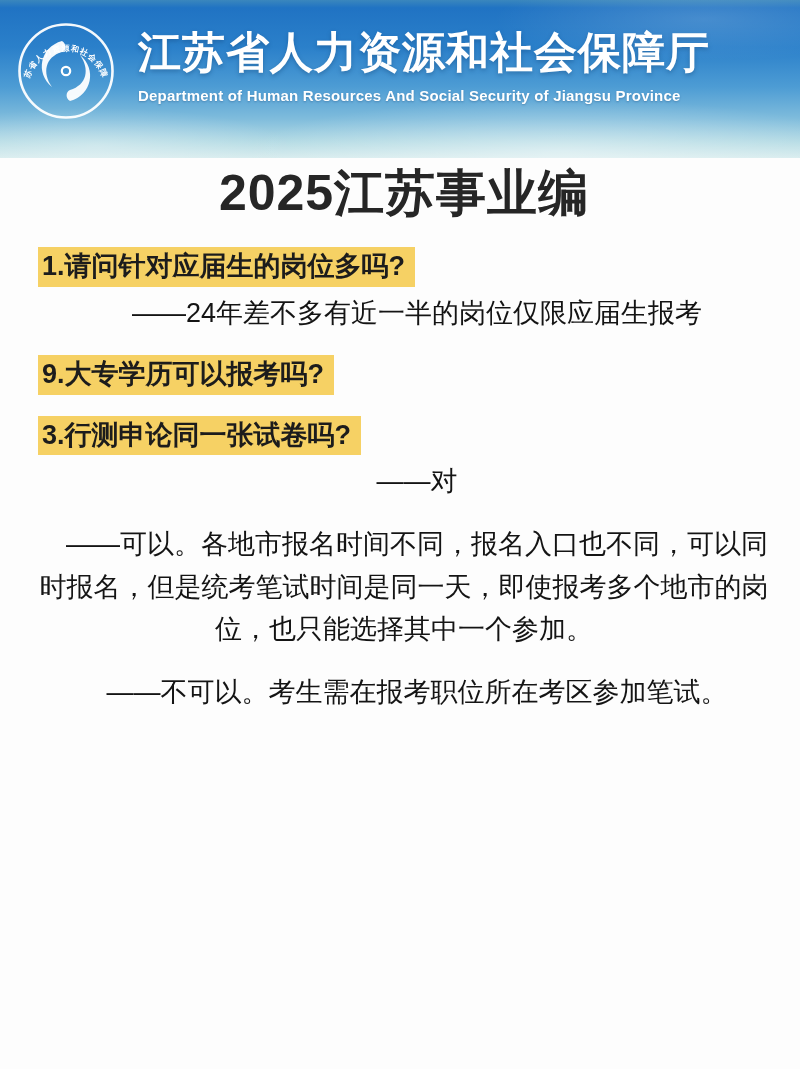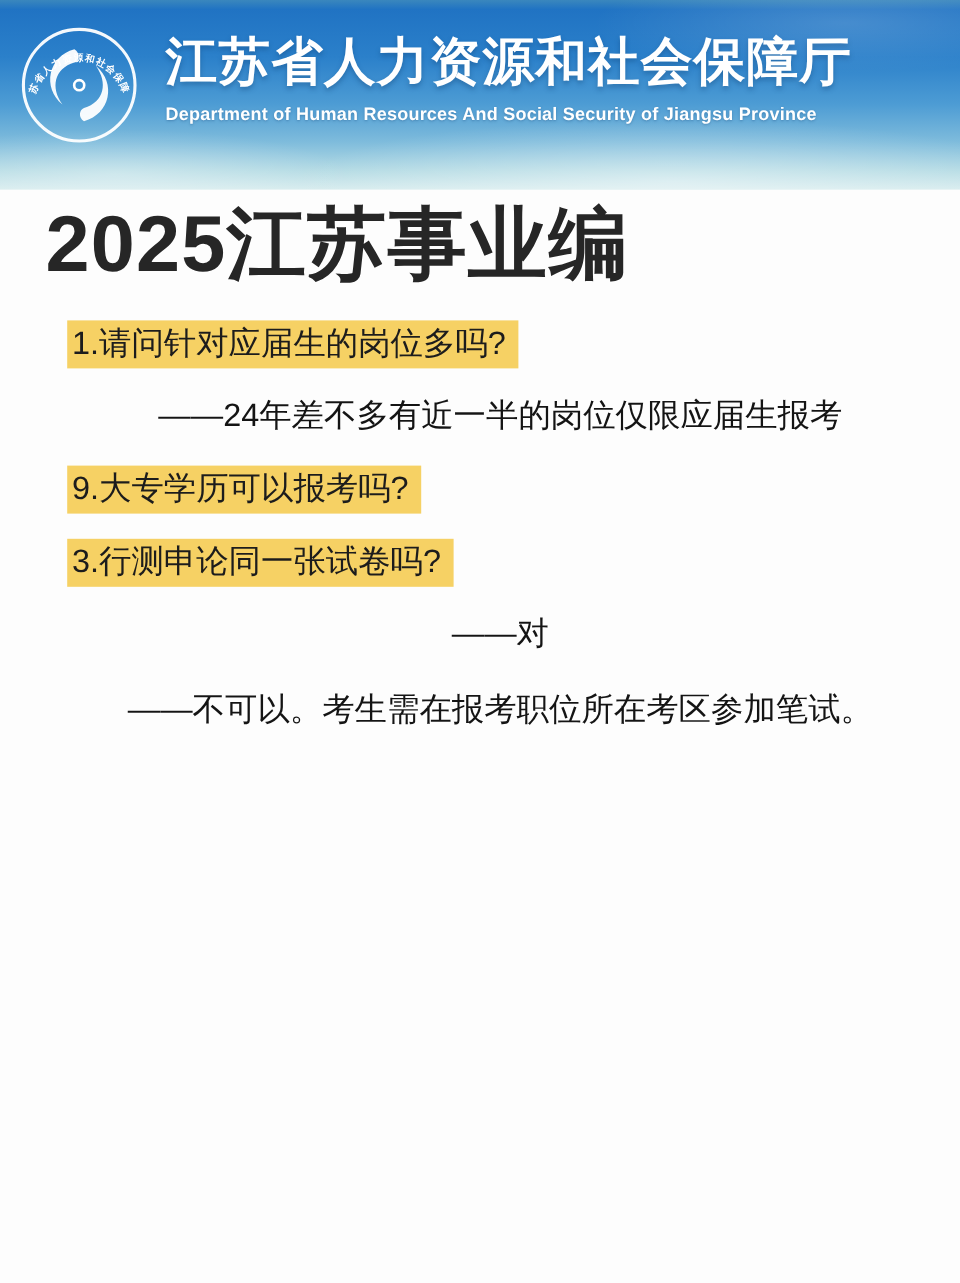--- a/index.html
+++ b/index.html
@@ -73,33 +73,34 @@
     text-shadow: 0 1px 2px rgba(16, 62, 112, 0.35);
     white-space: nowrap;
   }
 
   
   .content {
     padding: 0 30px 0 38px;
   }
   .poster-title {
     margin: 4px 0 22px 0;
-    font-size: 66px;
+    text-align: center;
+    font-size: 50px;
     line-height: 1.26;
     font-weight: 900;
     color: #262626;
     letter-spacing: 1px;
   }
 
   .qa { margin: 0 0 21px 0; }
   .q-line {
-    margin: 18px;
+    margin: 0;
     font-size: 27px;
     line-height: 1.25;
-    font-weight: 400;
+    font-weight: 700;
     color: #1c1c1c;
   }
   .q-highlight {
     display: inline-block;
     background: #f6d164;
     padding: 3px 10px 3px 4px;
   }
   .a-line {
     margin: 5px 0 0 0;
     font-size: 27px;
@@ -148,20 +149,21 @@
       <p class="q-line"><span class="q-highlight">9.大专学历可以报考吗?</span></p>
     </section>
 
     <section class="qa">
       <p class="q-line"><span class="q-highlight">3.行测申论同一张试卷吗?</span></p>
       <p class="a-line">——对</p>
     </section>
 
 
     <section class="qa">
+      <p class="a-line">——可以。各地市报名时间不同，报名入口也不同，可以同时报名，但是统考笔试时间是同一天，即使报考多个地市的岗位，也只能选择其中一个参加。</p>
     </section>
 
     <section class="qa">
       <p class="a-line">——不可以。考生需在报考职位所在考区参加笔试。</p>
     </section>
 
   </main>
 
 </div>
 

